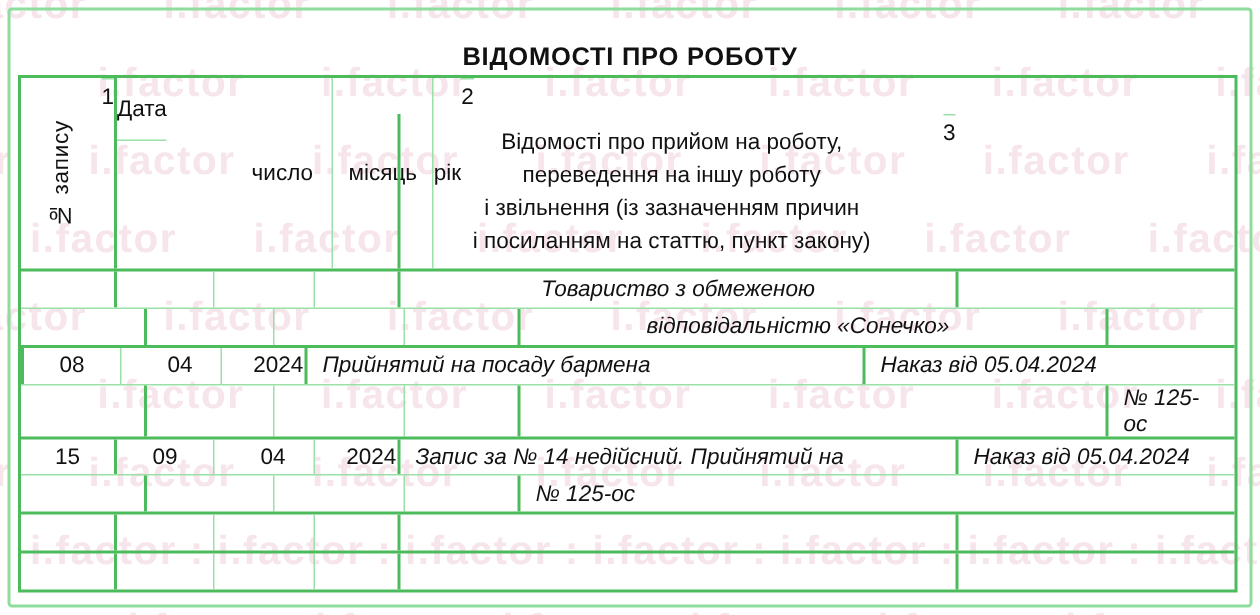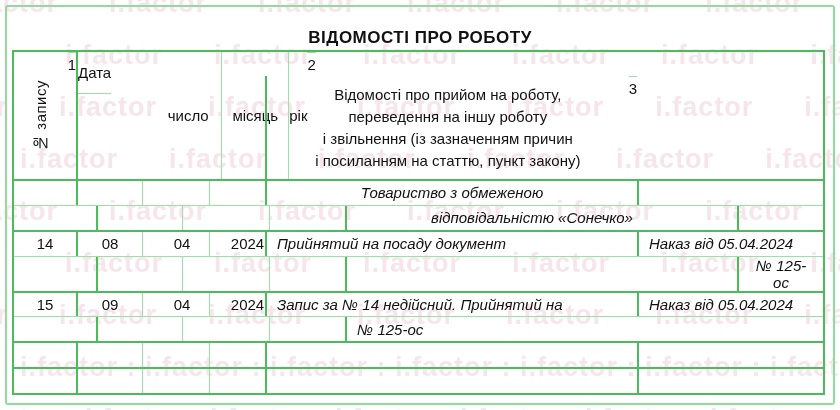--- a/index.html
+++ b/index.html
@@ -66,21 +66,21 @@
   .r{flex:1;display:flex;box-sizing:border-box;}
   .r.t-thick{border-top:2px solid var(--g-thick);}
   .r.t-light{border-top:1px solid var(--g-light);gap:20px;}
   .c{display:flex;align-items:center;justify-content:center;font-size:15px;box-sizing:border-box;}
   .c.cno{width:62px;}
   .c.cday{width:66px;border-left:2px solid var(--g-thick);}
   .c.cmonth{width:67px;border-left:1px solid var(--g-light);padding-left:12px;}
   .c.cyear{width:56px;border-left:1px solid var(--g-light);padding-left:20px;}
   .c.cinfo{width:372px;border-left:2px solid var(--g-thick);font-style:italic;justify-content:flex-start;padding:0 10px;}
   .c.cinfo.center{justify-content:center;padding:0;}
-  .c.cbasis{flex:1;border-left:2px solid var(--g-thick);font-style:italic;justify-content:flex-start;padding:0 10px;text-align:center;}
+  .c.cbasis{flex:1;border-left:2px solid var(--g-thick);font-style:italic;justify-content:flex-start;padding:0 10px;}
 </style>
 </head>
 <body>
 
 <div class="stage">
 
   <div class="wm" id="wm">
       <span style="left: -40px; top: -12px; color: rgb(247, 229, 236);">i.factor      i.factor      i.factor      i.factor      i.factor      i.factor      i.factor</span>
       <span style="left: 65px; top: 40px; color: rgb(247, 229, 236);">i.factor      i.factor      i.factor      i.factor      i.factor      i.factor      i.factor</span>
       <span style="left: -90px; top: 92px; color: rgb(247, 229, 236);">i.factor      i.factor      i.factor      i.factor      i.factor      i.factor      i.factor</span>
@@ -141,25 +141,24 @@
       <div class="r t-light">
         <div class="c cno"></div>
         <div class="c cday"></div>
         <div class="c cmonth"></div>
         <div class="c cyear"></div>
         <div class="c cinfo center">відповідальністю «Сонечко»</div>
         <div class="c cbasis"></div>
       </div>
 
       <div class="r t-thick">
-        <div class="c cno">14</div>
         <div class="c cday">08</div>
         <div class="c cmonth">04</div>
         <div class="c cyear">2024</div>
-        <div class="c cinfo">Прийнятий на посаду документ</div>
+        <div class="c cinfo">Прийнятий на посаду бармена</div>
         <div class="c cbasis">Наказ від 05.04.2024</div>
       </div>
 
       <div class="r t-light">
         <div class="c cno"></div>
         <div class="c cday"></div>
         <div class="c cmonth"></div>
         <div class="c cyear"></div>
         <div class="c cinfo"></div>
         <div class="c cbasis">№ 125-ос</div>

